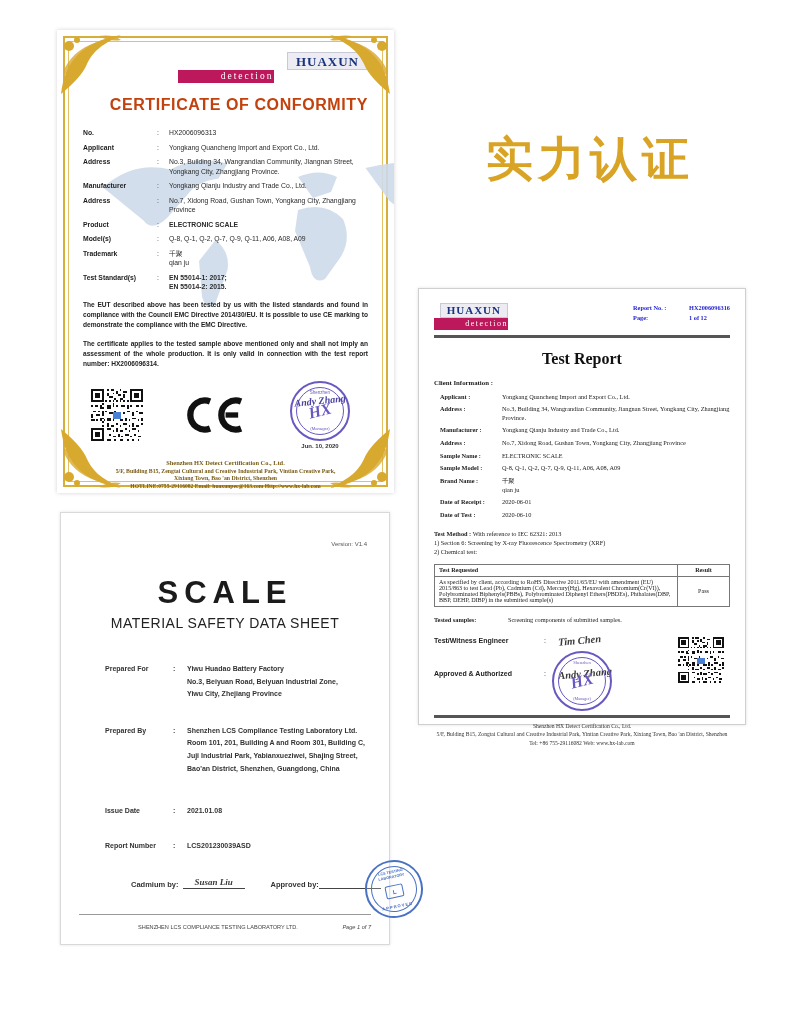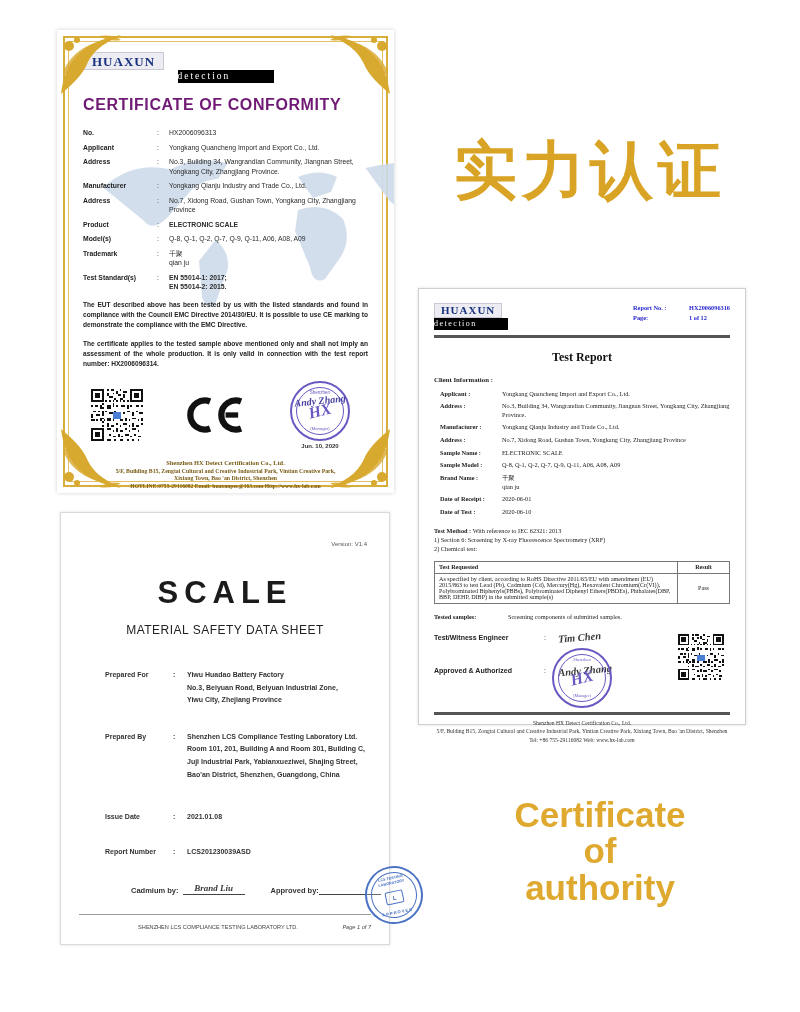--- a/index.html
+++ b/index.html
@@ -13,28 +13,28 @@
   .frame-outer{position:absolute;inset:6px;border:2px solid #d8ae3a;pointer-events:none;}
   .frame-inner{position:absolute;inset:11px;border:1px solid #e2c063;pointer-events:none;}
   .corner{position:absolute;width:64px;height:64px;pointer-events:none;z-index:3;}
   .corner svg{width:100%;height:100%;}
   .corner.tl{left:2px;top:2px;}
   .corner.tr{right:2px;top:2px;transform:scaleX(-1);}
   .corner.bl{left:2px;bottom:2px;transform:scaleY(-1);}
   .corner.br{right:2px;bottom:2px;transform:scale(-1,-1);}
   .map{position:absolute;left:16px;right:16px;top:120px;height:195px;opacity:.9;z-index:0;}
   .c1-content{position:relative;z-index:2;padding:22px 26px 10px;}
-  .hx-logo{text-align:left;line-height:1;}
+  .hx-logo{text-align:right;line-height:1;}
   .hx-logo .brand{display:inline-block;font-family:"Liberation Serif",serif;font-weight:bold;
        color:#17327e;background:#ececf2;border:1px solid #c9c9d6;padding:2px 8px 1px;
        font-size:13px;letter-spacing:1px;}
-  .hx-logo .sub{display:block;width:96px;margin:0 auto;background:#000000;color:#fff;
+  .hx-logo .sub{display:block;width:96px;margin:0 auto;background:#be185d;color:#fff;
        font-family:"Liberation Serif",serif;font-size:9.5px;padding:1.5px 0 2px;letter-spacing:2px;}
-  .c1-title{margin:13px 0 0;text-align:left;font-size:16px;font-weight:bold;
-       color:#701a75;letter-spacing:.6px;}
+  .c1-title{margin:13px 0 0;text-align:right;font-size:16px;font-weight:bold;
+       color:#c2410c;letter-spacing:.6px;}
   .c1-fields{margin-top:14px;}
   .frow{display:flex;font-size:6.8px;line-height:1.35;margin-bottom:5.5px;}
   .flabel{width:74px;font-weight:bold;color:#1d1d1d;flex:none;}
   .fcolon{width:12px;flex:none;color:#333;}
   .fval{flex:1;color:#2a2a2a;white-space:pre-line;}
   .fval.bold{font-weight:bold;}
   .para{margin:9px 0 0;font-size:6.6px;line-height:1.5;text-align:justify;
         font-weight:bold;color:#222;}
   .verify-row{margin-top:12px;display:flex;align-items:center;justify-content:space-between;
         padding:0 8px;}
@@ -55,37 +55,37 @@
         font-size:10px;color:#4b43a0;transform:rotate(-6deg);z-index:2;}
   .stamp-date{margin-top:2px;font-size:6px;font-weight:bold;color:#333;}
   .c1-footer{margin-top:10px;text-align:center;font-family:"Liberation Serif",serif;
         color:#7a5c16;font-weight:bold;}
   .c1-footer .f1{font-size:6.4px;margin-bottom:2px;}
   .c1-footer .f2,.c1-footer .f3{font-size:5.8px;margin-bottom:1.5px;}
   .c1-footer .f4{font-size:5.6px;}
 
   
   .headline{position:absolute;left:450px;top:128px;width:280px;text-align:center;
-        font-size:63px;font-weight:bold;letter-spacing:5px;color:#D9A425;}
+        font-size:47px;font-weight:bold;letter-spacing:5px;color:#D9A425;}
   .caption{position:absolute;left:455px;top:797px;width:290px;text-align:center;
         color:#DFA92F;font-size:35px;font-weight:600;line-height:1.04;}
 
   
   .report{position:absolute;left:418px;top:288px;width:328px;height:437px;background:#fff;
         border:1px solid #cfcfcf;box-shadow:0 0 3px rgba(0,0,0,.12);
         font-family:"Liberation Serif",serif;padding:12px 15px 8px;}
   .r-head{display:flex;justify-content:space-between;align-items:flex-start;}
   .r-logo .brand{font-size:11px;padding:1.5px 6px 1px;letter-spacing:1px;}
   .r-logo .sub{width:74px;font-size:8px;letter-spacing:1.5px;}
   .r-meta{font-size:6.3px;font-weight:bold;color:#2323cc;text-align:left;margin-top:3px;}
   .r-meta .mrow{display:flex;margin-bottom:3px;}
   .r-meta .mlabel{width:56px;}
   .r-rule{height:3px;background:#555;margin-top:5px;}
   .r-rule.bottom{margin-top:6px;}
-  .r-title{margin:12px 0 0;text-align:center;font-size:12px;font-weight:bold;color:#111;}
+  .r-title{margin:12px 0 0;text-align:center;font-size:16px;font-weight:bold;color:#111;}
   .r-client{margin-top:11px;font-size:6.8px;font-weight:bold;}
   .r-fields{margin-top:7px;padding-left:6px;}
   .r-frow{display:flex;font-size:6.3px;line-height:1.35;margin-bottom:4.2px;}
   .r-flabel{width:62px;font-weight:bold;flex:none;}
   .r-fval{flex:1;white-space:pre-line;}
   .r-method{margin-top:9px;font-size:6.3px;line-height:1.5;}
   .r-method .tm-label{font-weight:bold;}
   .r-table{width:100%;border-collapse:collapse;margin-top:7px;font-size:6.1px;}
   .r-table th,.r-table td{border:1px solid #777;padding:2.5px 4px;text-align:left;vertical-align:middle;}
   .r-table th{font-weight:bold;}
@@ -102,21 +102,21 @@
   .r-qr{position:absolute;right:6px;top:2px;}
   .r-stamp{position:absolute;left:118px;top:16px;z-index:3;background:transparent;}
   .r-foot{margin-top:4px;text-align:center;font-size:5.6px;color:#333;line-height:1.5;}
 
   
   .msds{position:absolute;left:60px;top:512px;width:330px;height:433px;background:#fff;
         border:1px solid #d9d9d9;box-shadow:0 0 3px rgba(0,0,0,.12);}
   .m-version{position:absolute;top:28px;right:22px;font-size:6px;color:#555;}
   .m-title{margin:62px 0 0;text-align:center;font-size:31px;font-weight:bold;
         letter-spacing:6px;color:#1b1b1b;}
-  .m-sub{margin-top:12px;text-align:center;font-size:12px;color:#222;letter-spacing:.5px;}
+  .m-sub{margin-top:4px;text-align:center;font-size:14px;color:#222;letter-spacing:.5px;}
   .m-fields{margin:32px 0 0 44px;}
   .m-frow{display:flex;font-size:7px;line-height:1.8;font-weight:bold;color:#333;}
   .m-frow.gap1{margin-bottom:24px;}
   .m-frow.gap2{margin-bottom:30px;}
   .m-frow.gap3{margin-bottom:22px;}
   .m-flabel{width:68px;flex:none;}
   .m-fcolon{width:14px;flex:none;}
   .m-fval{flex:1;white-space:pre-line;padding-right:24px;}
   .m-signs{position:relative;margin:26px 0 0 70px;display:flex;align-items:flex-end;
         font-size:7.5px;font-weight:bold;color:#333;}
@@ -432,35 +432,30 @@
       </div>
       <div class="m-frow">
         <span class="m-flabel">Report Number</span>
         <span class="m-fcolon">:</span>
         <span class="m-fval">LCS201230039ASD</span>
       </div>
     </div>
 
     <div class="m-signs">
       <span class="wlabel">Cadmium by:</span>
-      <span class="m-sig-line">Brand Liu</span>
+      <span class="m-sig-line">Susan Liu</span>
       <span class="alabel">Approved by:</span>
       <span class="m-sig-line"></span>
       <div class="stamp-lcs">
         <span class="lcs-top">LCS TESTING LABORATORY</span>
         <span class="lcs-core">L</span>
         <span class="lcs-bottom">APPROVED</span>
       </div>
     </div>
 
     <div class="m-foot">
       <span class="company">SHENZHEN LCS COMPLIANCE TESTING LABORATORY LTD.</span>
       <span class="pageno">Page 1 of 7</span>
     </div>
   </section>
 
-  <div class="caption">
-    <div>Certificate</div>
-    <div>of</div>
-    <div>authority</div>
-  </div>
 
 </div>
 
 </body></html>

